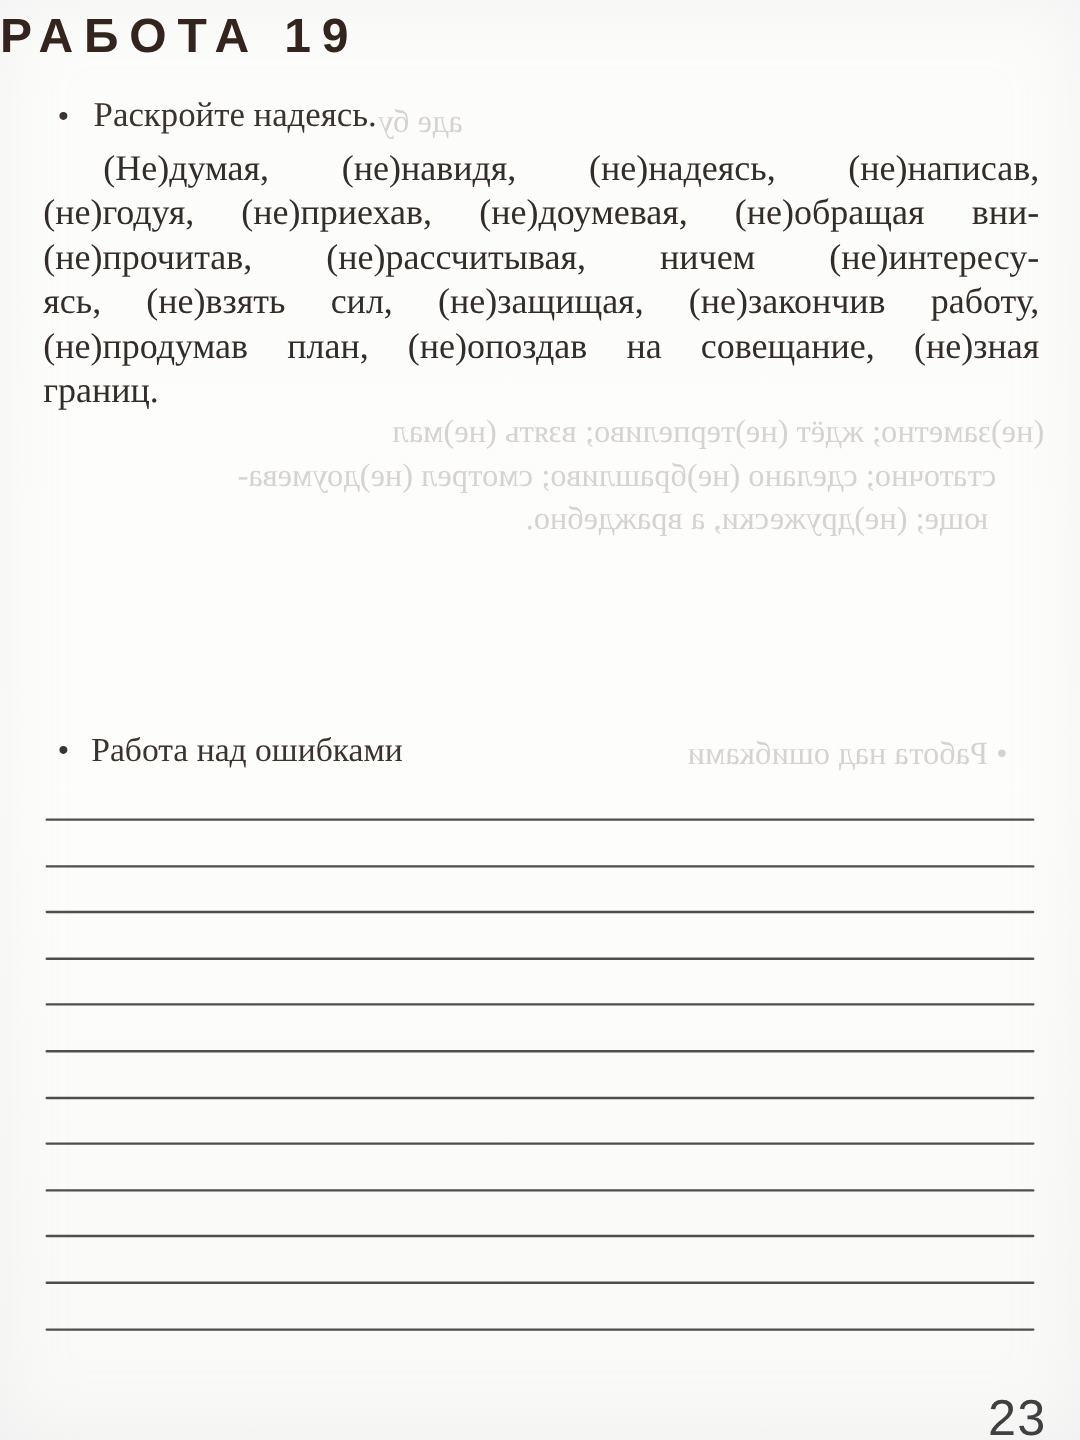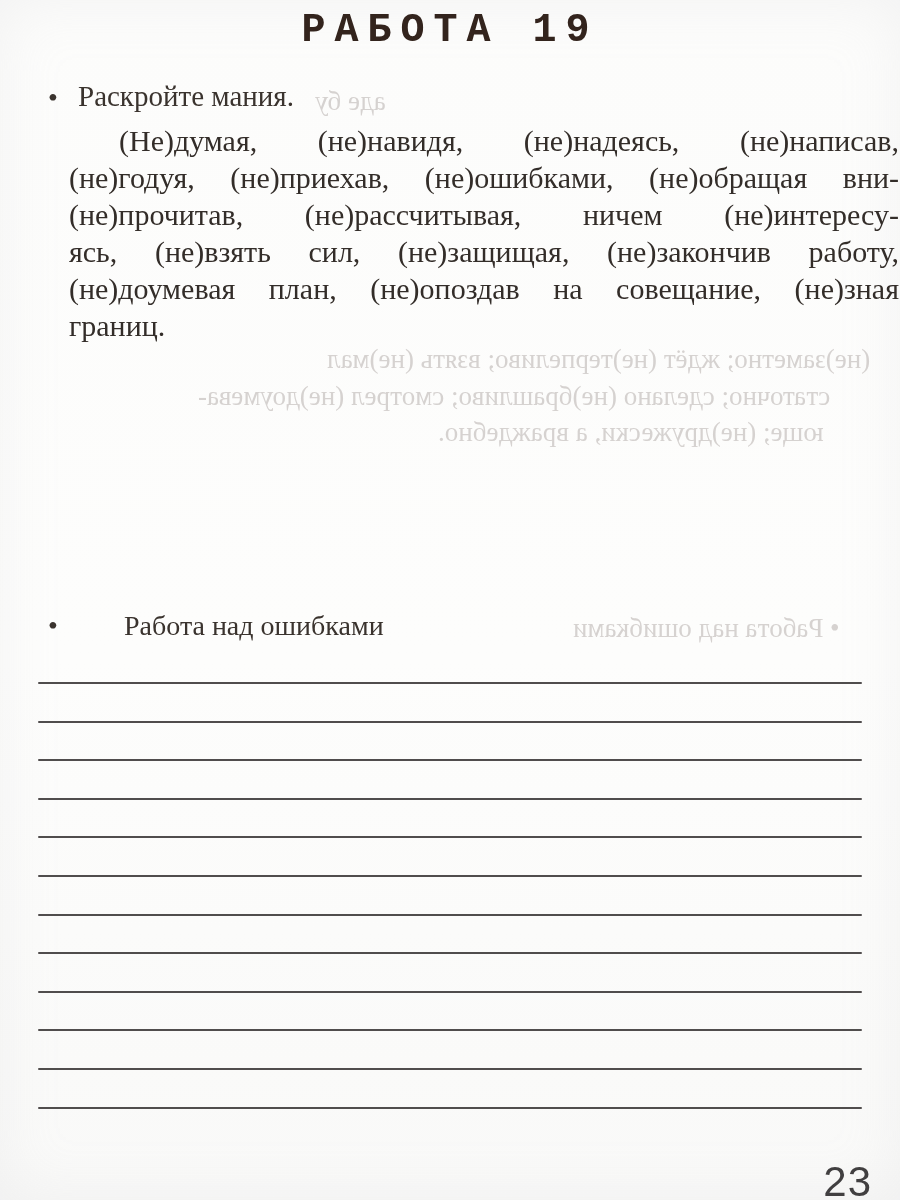--- a/index.html
+++ b/index.html
@@ -15,22 +15,21 @@
     background: linear-gradient(180deg, #fcfcfb 0%, #fdfdfc 55%, #f9f9f8 100%);
     box-shadow: inset 0 0 60px rgba(200,200,205,0.18);
     font-family: "Liberation Serif", serif;
     color: #36302c;
   }
   .title {
     position: absolute;
     top: 8px;
     left: 0;
     right: 0;
-    text-align: center;
-    font-family: Liberation Mono, monospace;
+    font-family: Liberation Sans, sans-serif;
     font-weight: bold;
     font-size: 40px;
     letter-spacing: 9px;
     color: #33241d;
   }
   .bullet {
     position: absolute;
     font-size: 28px;
     color: #3a332e;
     line-height: 28px;
@@ -45,21 +44,20 @@
     color: #3a332e;
   }
   .paragraph {
     position: absolute;
     left: 36px;
     top: 122px;
     width: 830px;
     font-size: 30px;
     line-height: 37px;
     color: #332d29;
-    margin-left: 33px;
   }
   .pline {
     text-align: justify;
     text-align-last: justify;
     white-space: normal;
   }
   .pline.first { text-indent: 50px; }
   .pline.last  { text-align: left; text-align-last: left; }
   .ghost {
     position: absolute;
@@ -74,21 +72,20 @@
   .ghost-l1 { right: 30px; top: 344px; }
   .ghost-l2 { right: 70px; top: 381px; }
   .ghost-l3 { right: 77px; top: 417px; }
   .ghost-heading { right: 60px; top: 613px; }
   .section-heading {
     position: absolute;
     left: 76px;
     top: 610px;
     font-size: 28px;
     color: #3a332e;
-    margin-left: 48px;
   }
   #writing-lines .ruled-line {
     position: absolute;
     height: 2px;
     border-radius: 1px;
   }
   .page-num {
     position: absolute;
     top: 1158px;
     right: 28px;
@@ -99,30 +96,30 @@
   }
 </style>
 </head>
 <body>
 
 <div class="page">
 
   <div class="title">РАБОТА 19</div>
 
   <span class="bullet bullet-1">•</span>
-  <div class="instruction">Раскройте мания.</div>
+  <div class="instruction">Раскройте надеясь.</div>
 
   <div class="ghost ghost-after-instruction">аде бу</div>
 
   <div class="paragraph">
     <div class="pline first">(Не)думая, (не)навидя, (не)надеясь, (не)написав,</div>
-    <div class="pline">(не)годуя, (не)приехав, (не)ошибками, (не)обращая вни-</div>
+    <div class="pline">(не)годуя, (не)приехав, (не)доумевая, (не)обращая вни-</div>
     <div class="pline">(не)прочитав, (не)рассчитывая, ничем (не)интересу-</div>
     <div class="pline">ясь, (не)взять сил, (не)защищая, (не)закончив работу,</div>
-    <div class="pline">(не)доумевая план, (не)опоздав на совещание, (не)зная</div>
+    <div class="pline">(не)продумав план, (не)опоздав на совещание, (не)зная</div>
     <div class="pline last">границ.</div>
   </div>
 
   <div class="ghost ghost-l1">(не)заметно; ждёт (не)терпеливо; взять (не)мал</div>
   <div class="ghost ghost-l2">статочно; сделано (не)брашливо; смотрел (не)доумева-</div>
   <div class="ghost ghost-l3">юще; (не)дружески, а враждебно.</div>
 
   <span class="bullet bullet-2">•</span>
   <div class="section-heading">Работа над ошибками</div>
   <div class="ghost ghost-heading">•   Работа над ошибками</div>

